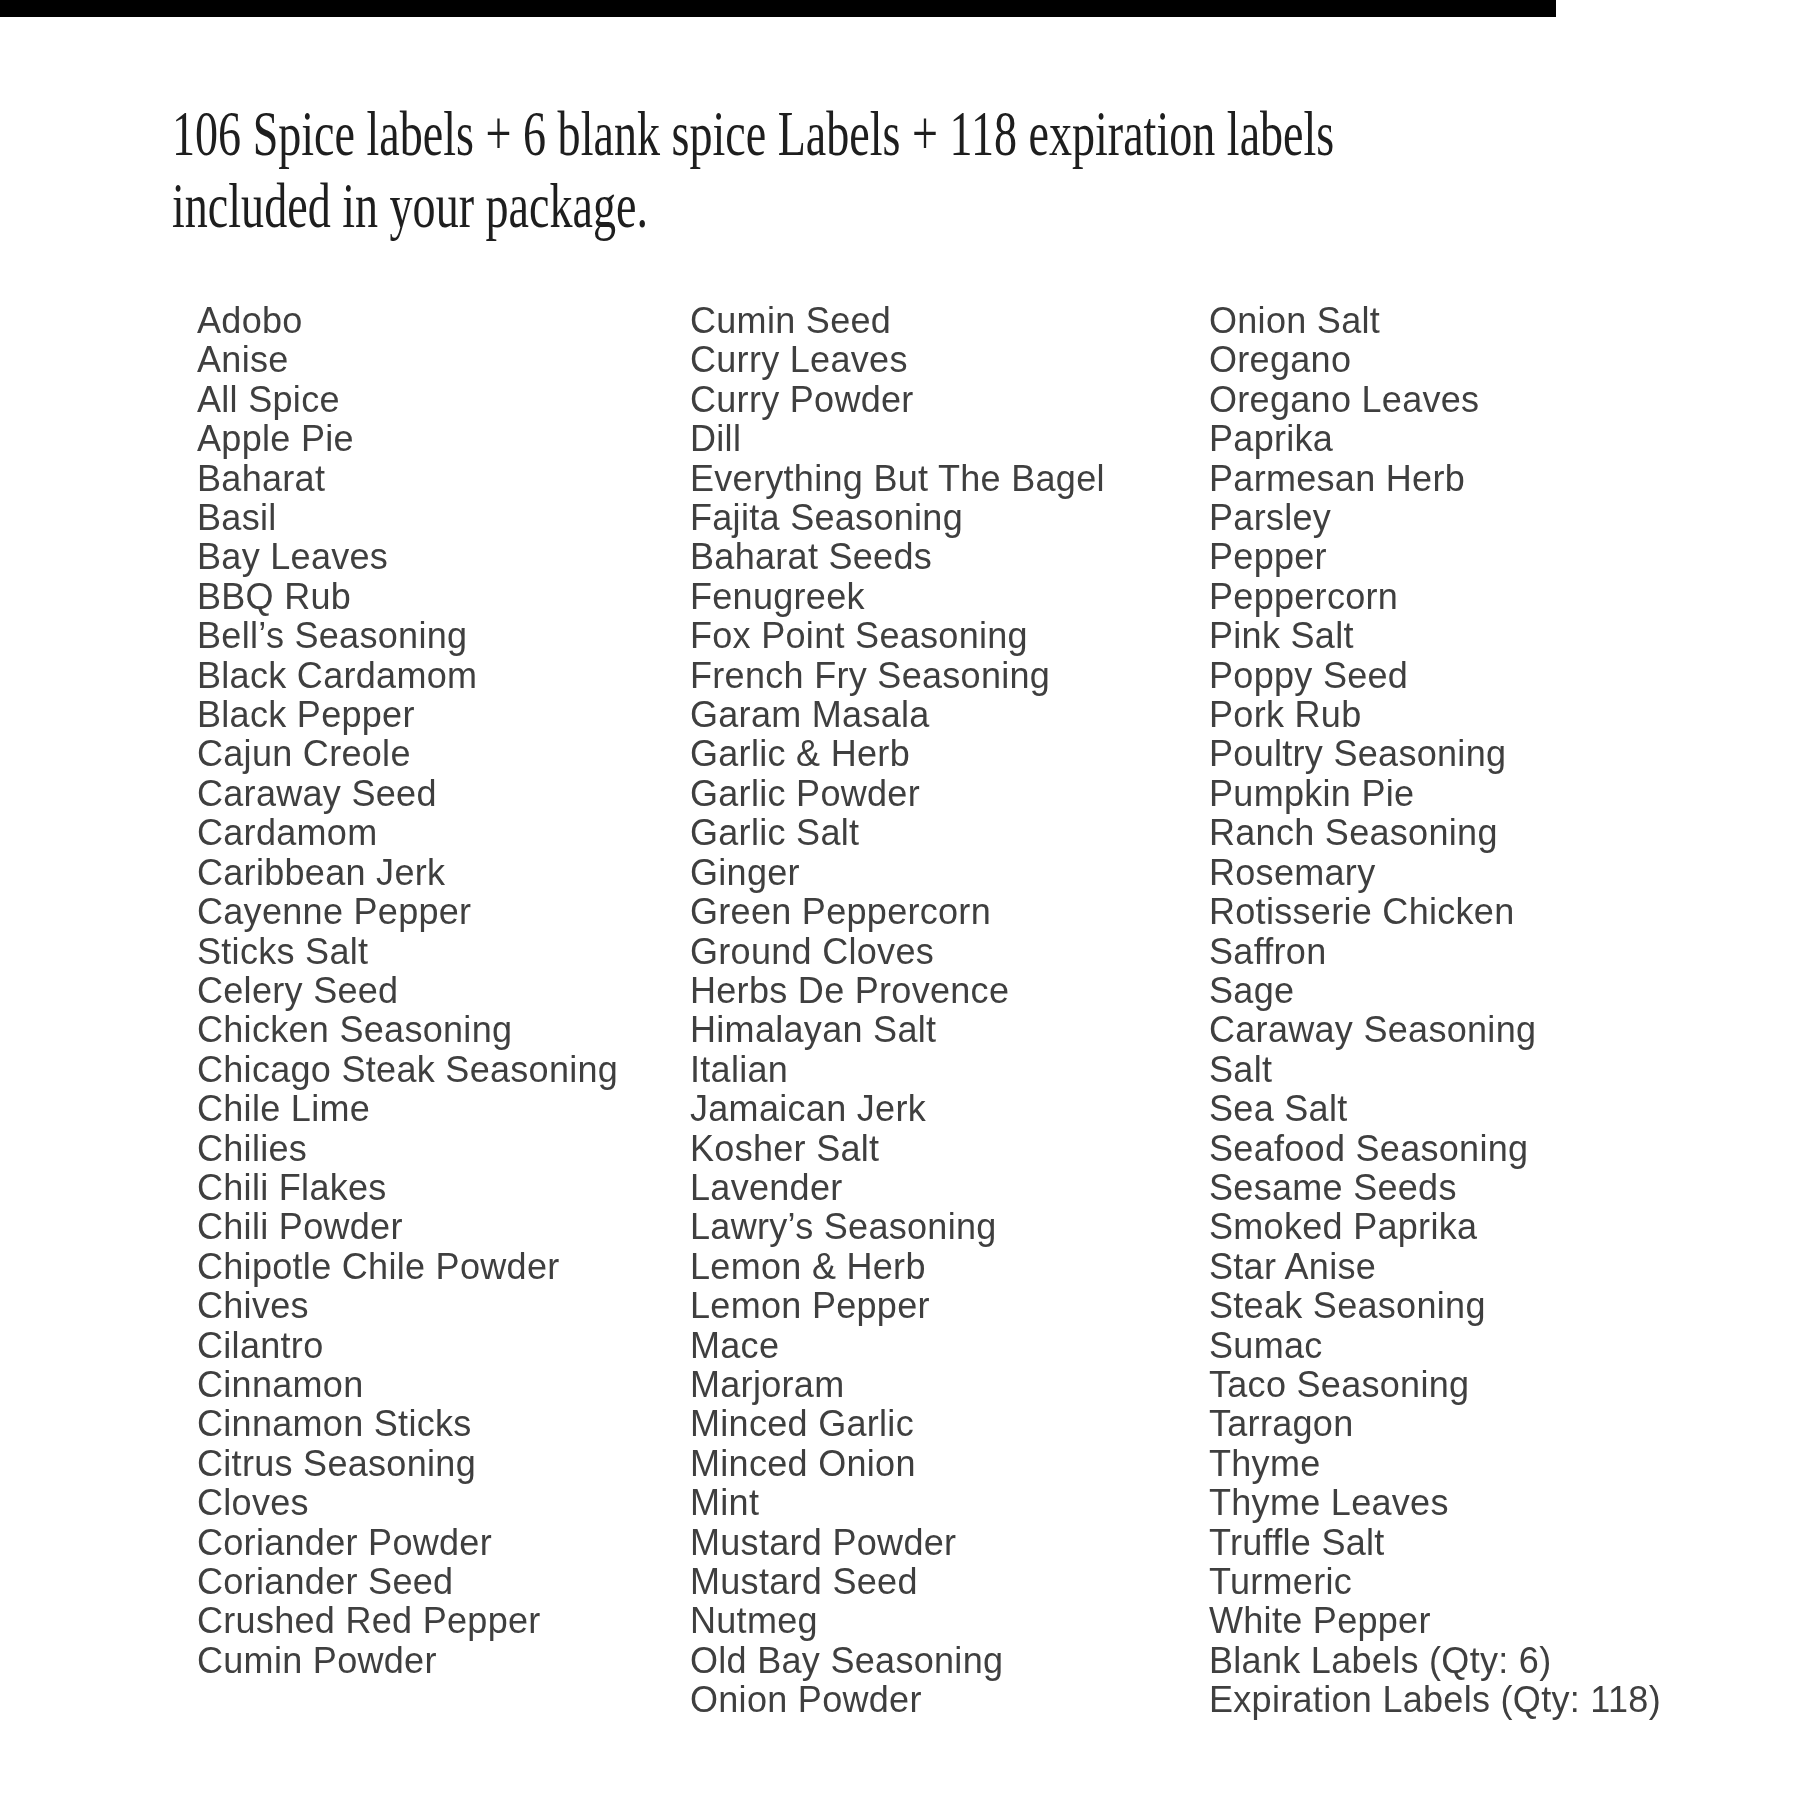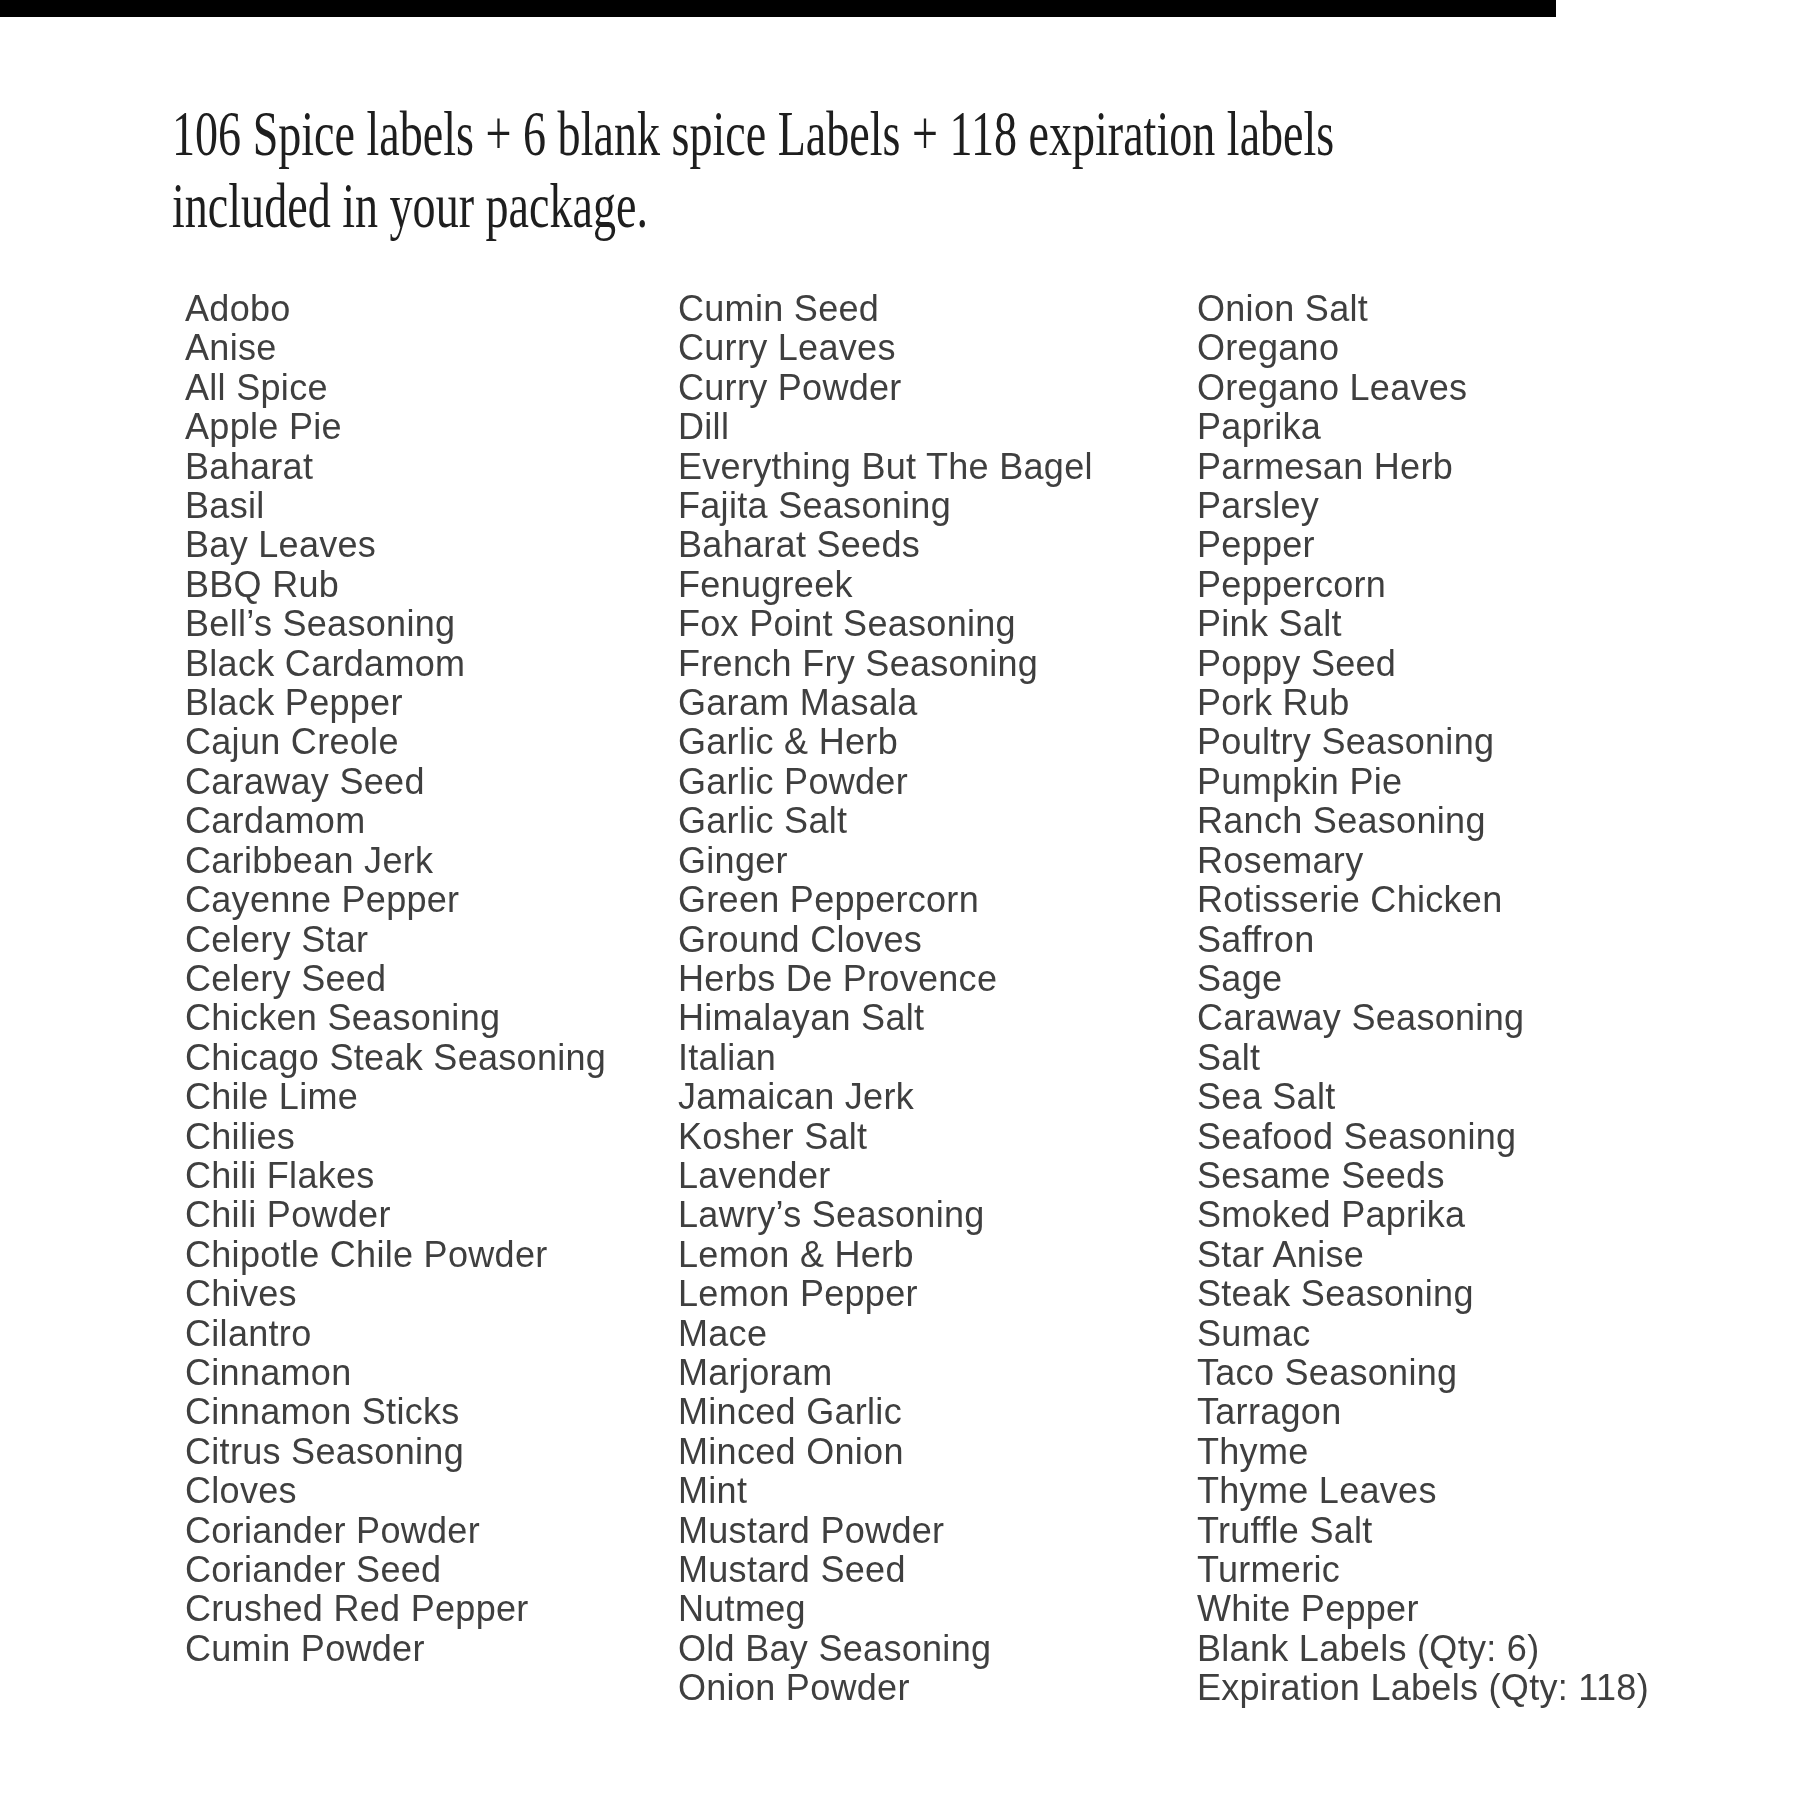--- a/index.html
+++ b/index.html
@@ -29,21 +29,21 @@
     font-size: 64px;
     line-height: 72px;
     color: #1e1e1e;
     white-space: nowrap;
     transform: scaleX(0.72);
     transform-origin: 0 0;
   }
   .spice-col {
     position: absolute;
     top: 289px;
-    margin: 0;
+    margin: 12px;
     font-size: 36px;
     line-height: 39.4px;
     font-weight: 300;
     color: #3f3f3f;
     letter-spacing: 0.3px;
     white-space: nowrap;
   }
   .col-1 { left: 185px; }
   .col-2 { left: 678px; }
   .col-3 { left: 1197px; }
@@ -68,21 +68,21 @@
     <div>Bay Leaves</div>
     <div>BBQ Rub</div>
     <div>Bell’s Seasoning</div>
     <div>Black Cardamom</div>
     <div>Black Pepper</div>
     <div>Cajun Creole</div>
     <div>Caraway Seed</div>
     <div>Cardamom</div>
     <div>Caribbean Jerk</div>
     <div>Cayenne Pepper</div>
-    <div>Celery Star</div>
+    <div>Sticks Salt</div>
     <div>Celery Seed</div>
     <div>Chicken Seasoning</div>
     <div>Chicago Steak Seasoning</div>
     <div>Chile Lime</div>
     <div>Chilies</div>
     <div>Chili Flakes</div>
     <div>Chili Powder</div>
     <div>Chipotle Chile Powder</div>
     <div>Chives</div>
     <div>Cilantro</div>

